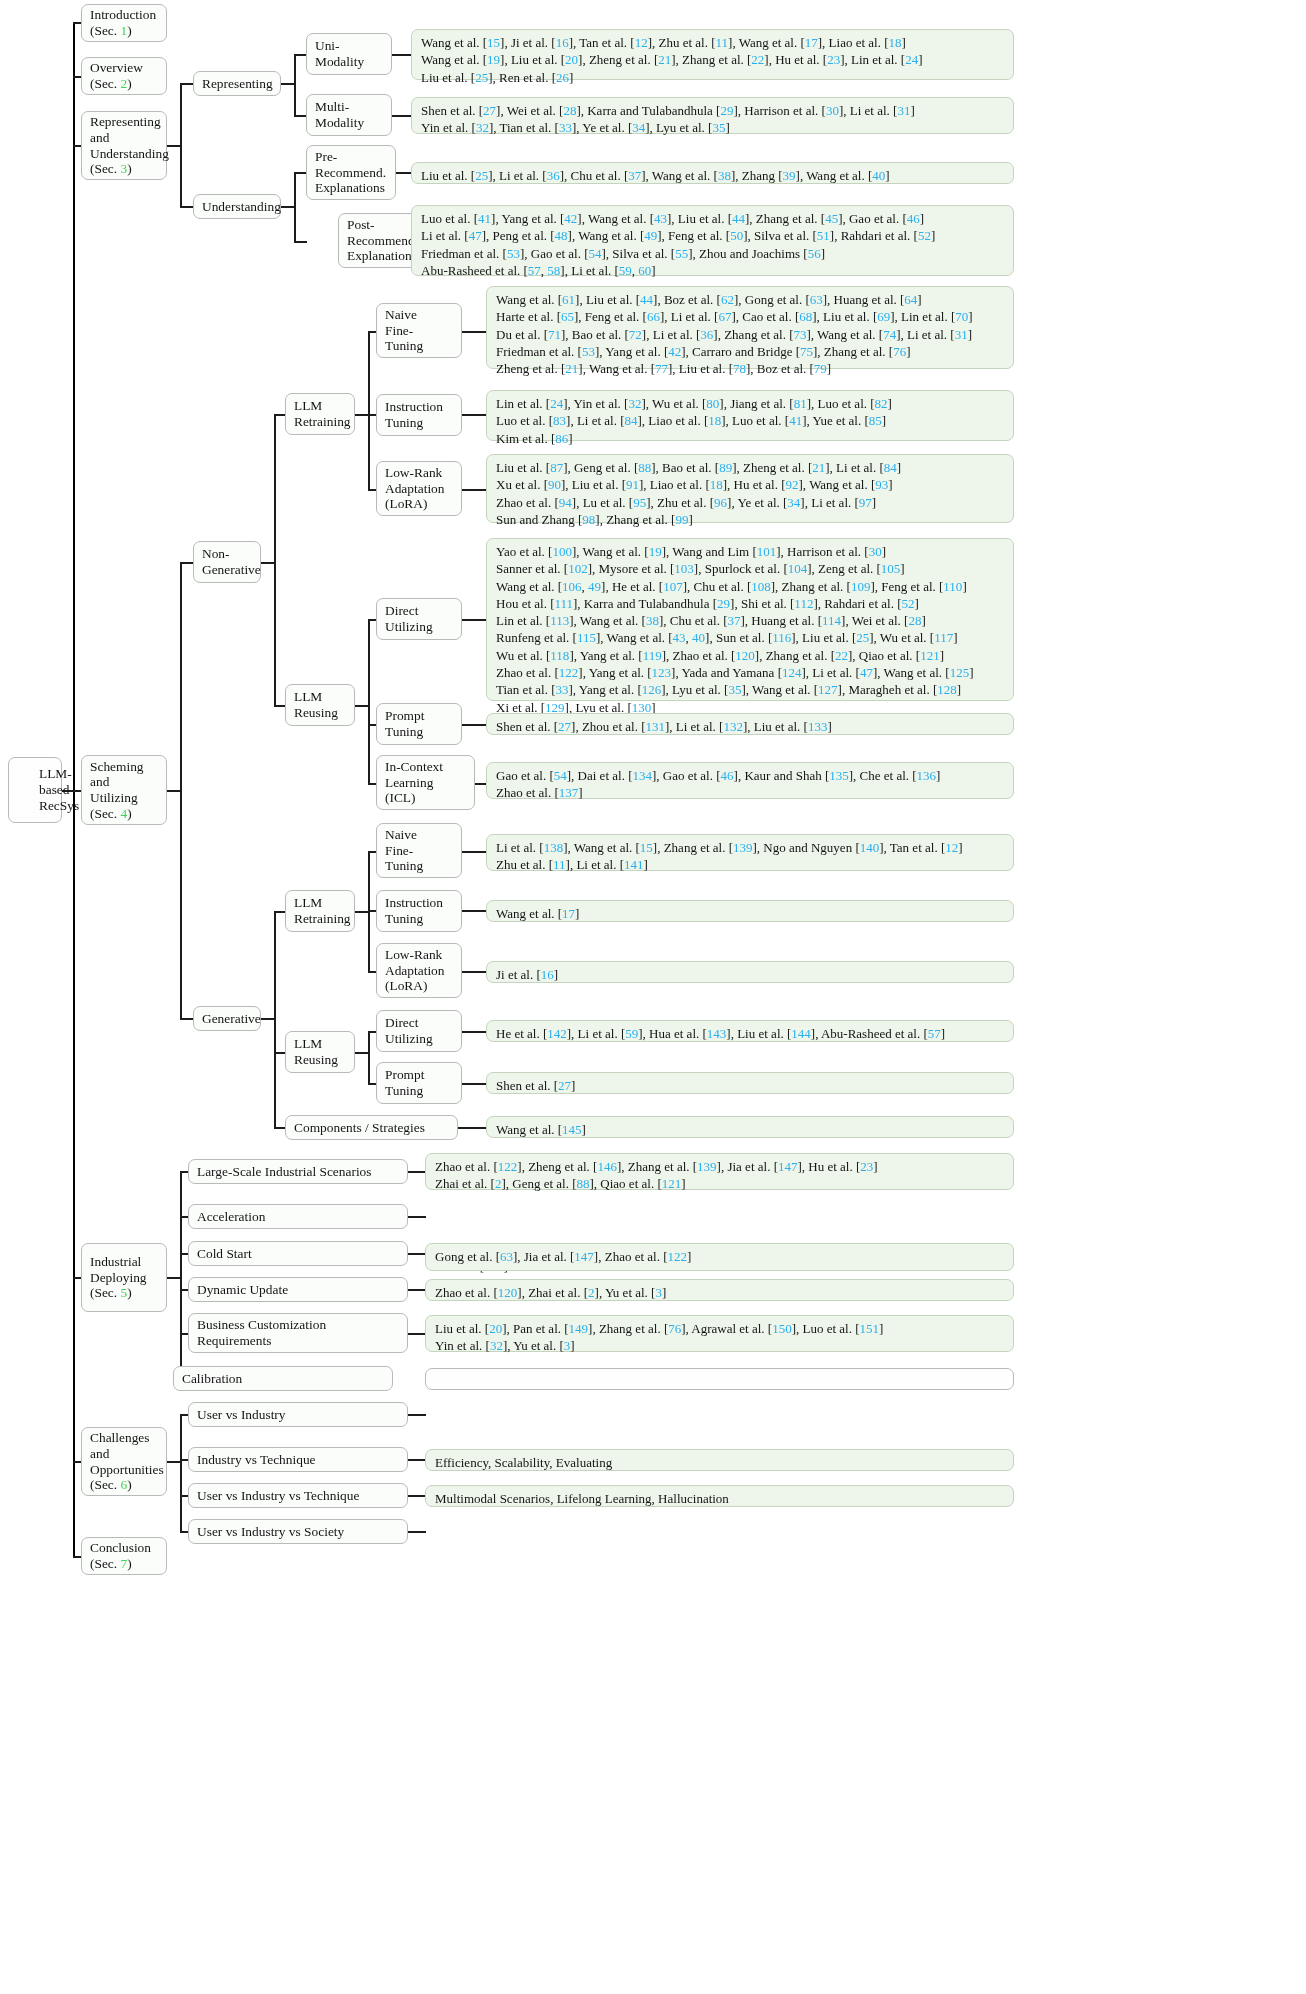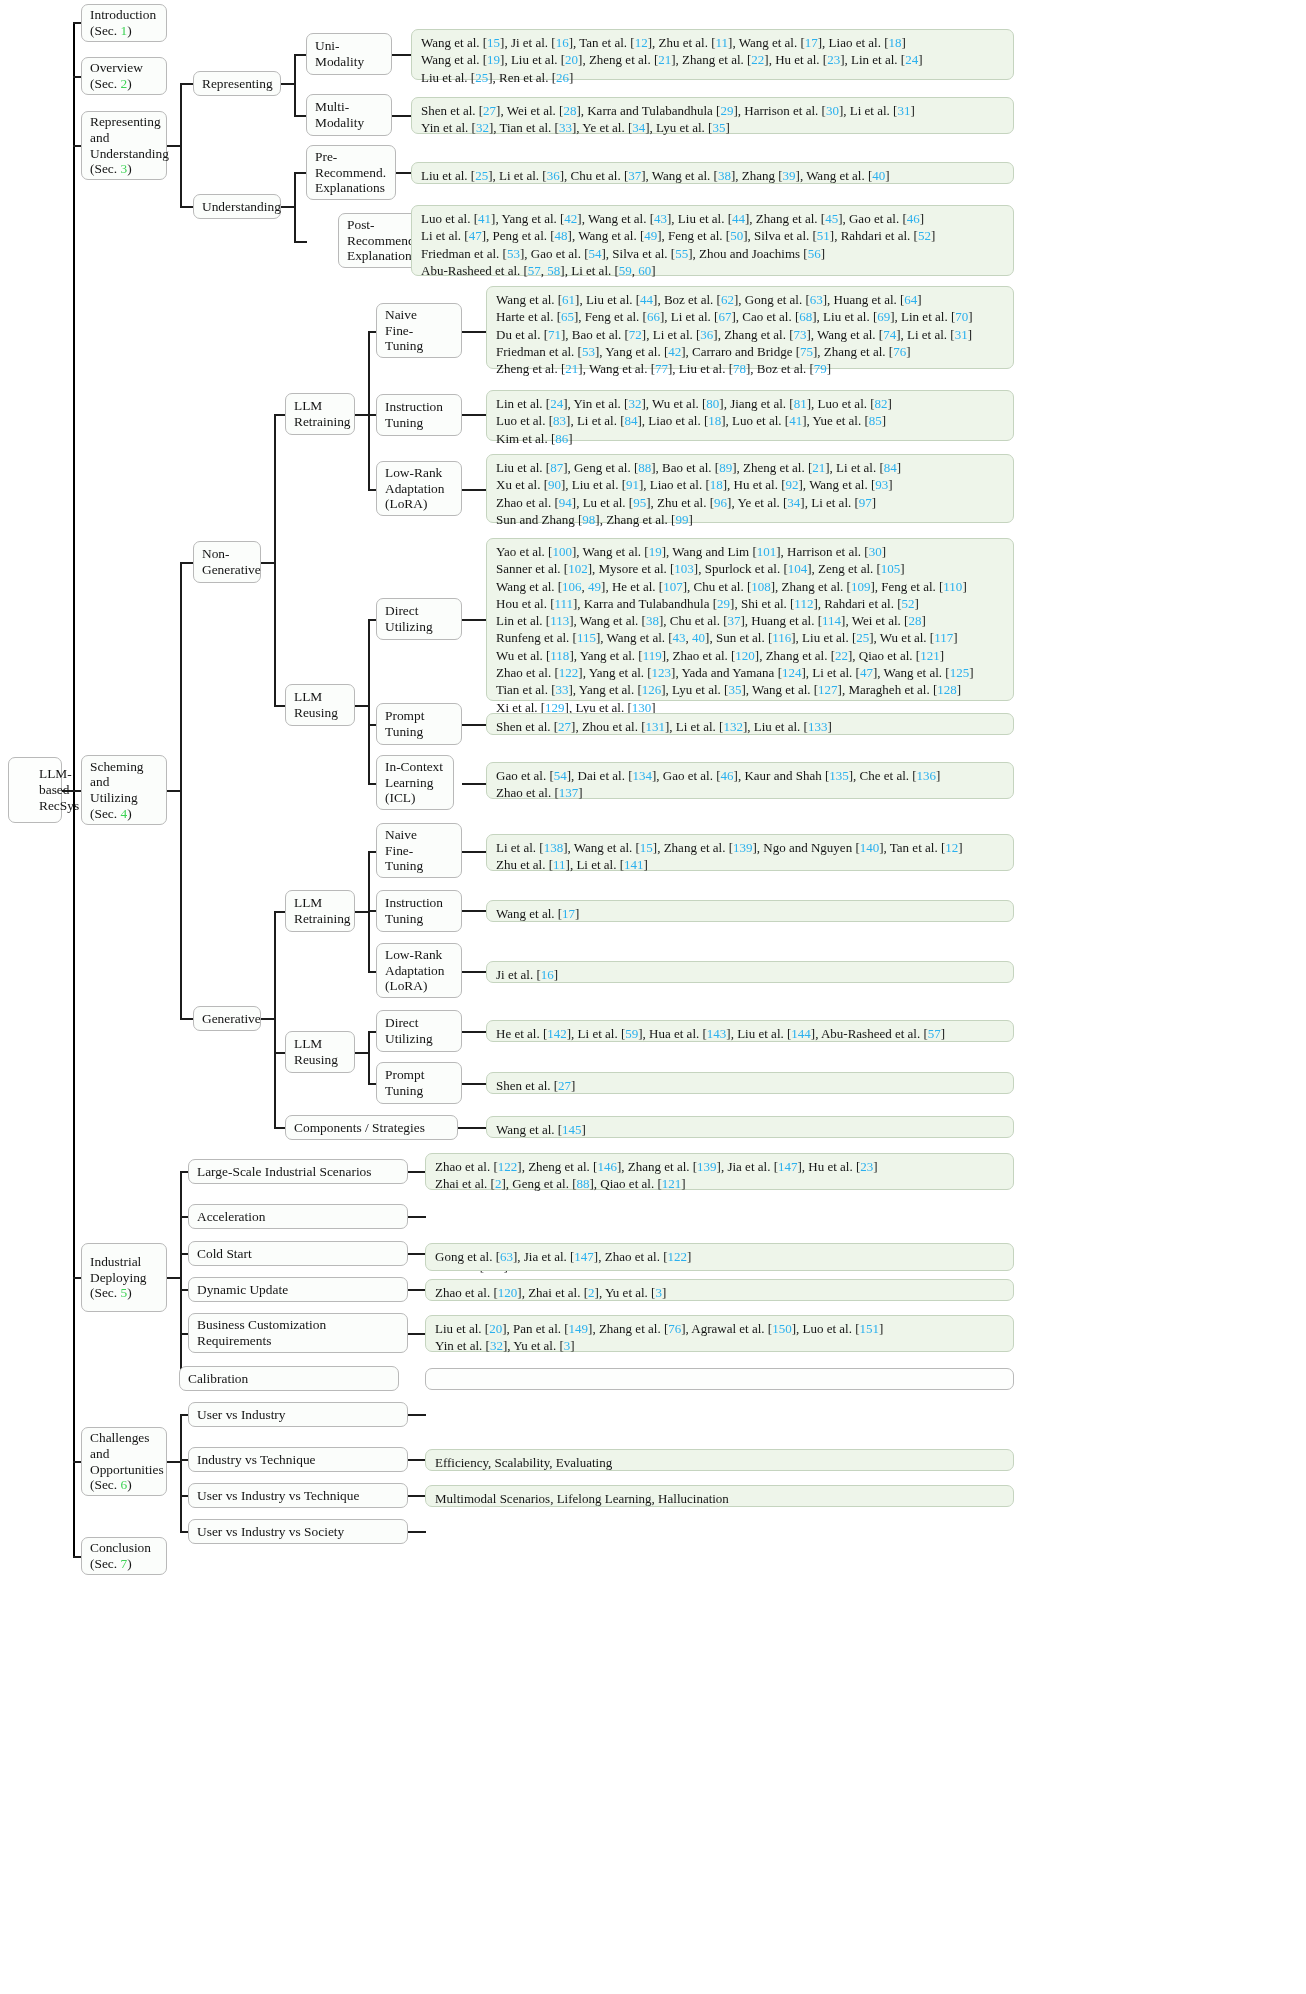--- a/index.html
+++ b/index.html
@@ -300,21 +300,21 @@
   </div>
 
   <div class="node lvl3" style="left:376px;top:598px;width:86px;height:42px;">
     <span class="txt">Direct
 Utilizing</span>
   </div>
   <div class="node lvl3" style="left:376px;top:703px;width:86px;height:42px;">
     <span class="txt">Prompt
 Tuning</span>
   </div>
-  <div class="node lvl3" style="left:376px;top:755px;width:78px;height:55px;">
+  <div class="node lvl3" style="left:376px;top:755px;width:99px;height:55px;">
     <span class="txt">In-Context
 Learning
 (ICL)</span>
   </div>
 
   <div class="node leafbox" style="left:486px;top:538px;width:528px;height:163px;">
     <span class="txt">Yao et al. [<span class="cite">100</span>], Wang et al. [<span class="cite">19</span>], Wang and Lim [<span class="cite">101</span>], Harrison et al. [<span class="cite">30</span>]
 Sanner et al. [<span class="cite">102</span>], Mysore et al. [<span class="cite">103</span>], Spurlock et al. [<span class="cite">104</span>], Zeng et al. [<span class="cite">105</span>]
 Wang et al. [<span class="cite">106</span>, <span class="cite">49</span>], He et al. [<span class="cite">107</span>], Chu et al. [<span class="cite">108</span>], Zhang et al. [<span class="cite">109</span>], Feng et al. [<span class="cite">110</span>]
 Hou et al. [<span class="cite">111</span>], Karra and Tulabandhula [<span class="cite">29</span>], Shi et al. [<span class="cite">112</span>], Rahdari et al. [<span class="cite">52</span>]
@@ -387,21 +387,21 @@
   <div class="node lvl2" style="left:188px;top:1241px;width:220px;height:25px;">
     <span class="txt">Cold Start</span>
   </div>
   <div class="node lvl2" style="left:188px;top:1277px;width:220px;height:25px;">
     <span class="txt">Dynamic Update</span>
   </div>
   <div class="node lvl2" style="left:188px;top:1313px;width:220px;height:40px;">
     <span class="txt">Business Customization
 Requirements</span>
   </div>
-  <div class="node lvl2" style="left:179px;top:1366px;width:220px;height:25px;padding-left:8px;">
+  <div class="node lvl2" style="left:173px;top:1366px;width:220px;height:25px;padding-left:8px;">
     <span class="txt">Calibration</span>
   </div>
 
   <div class="node leafbox" style="left:425px;top:1153px;width:589px;height:37px;">
     <span class="txt">Zhao et al. [<span class="cite">122</span>], Zheng et al. [<span class="cite">146</span>], Zhang et al. [<span class="cite">139</span>], Jia et al. [<span class="cite">147</span>], Hu et al. [<span class="cite">23</span>]
 Zhai et al. [<span class="cite">2</span>], Geng et al. [<span class="cite">88</span>], Qiao et al. [<span class="cite">121</span>]</span>
   </div>
   <div class="node leafbox" style="left:425px;top:1253px;width:589px;height:16px;">
     <span class="txt">Xi et al. [<span class="cite">148</span>]</span>
   </div>

